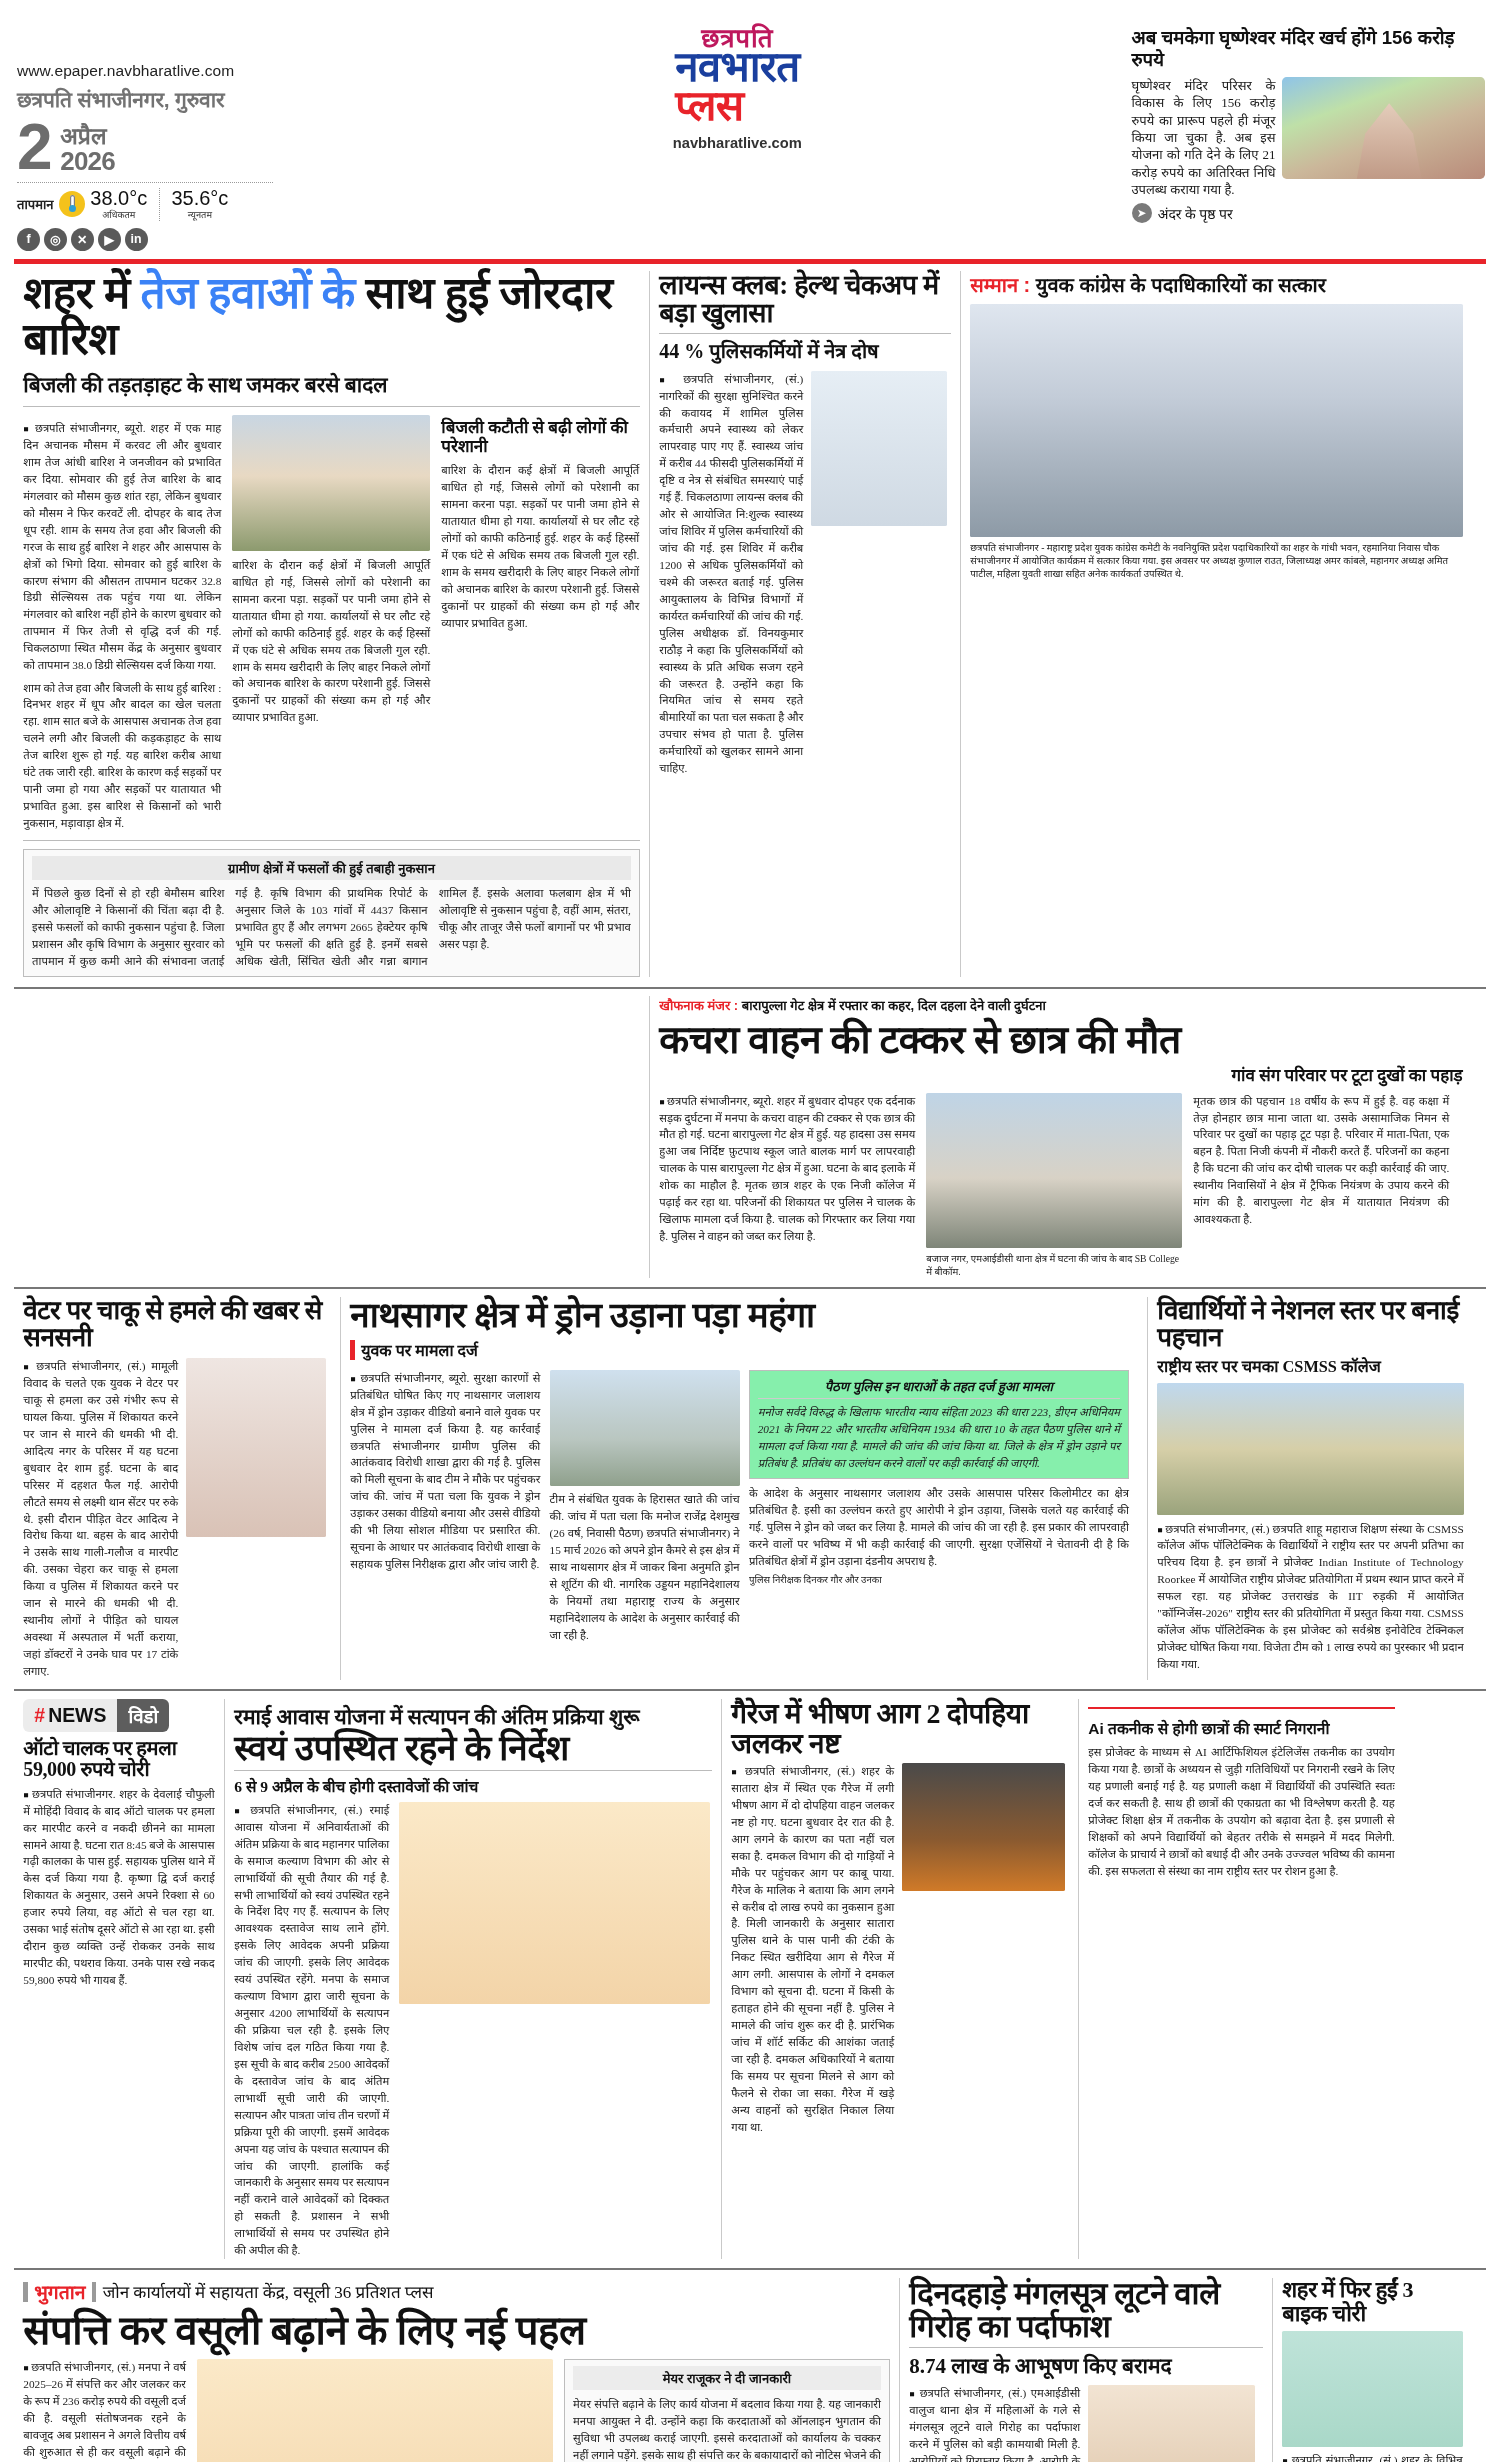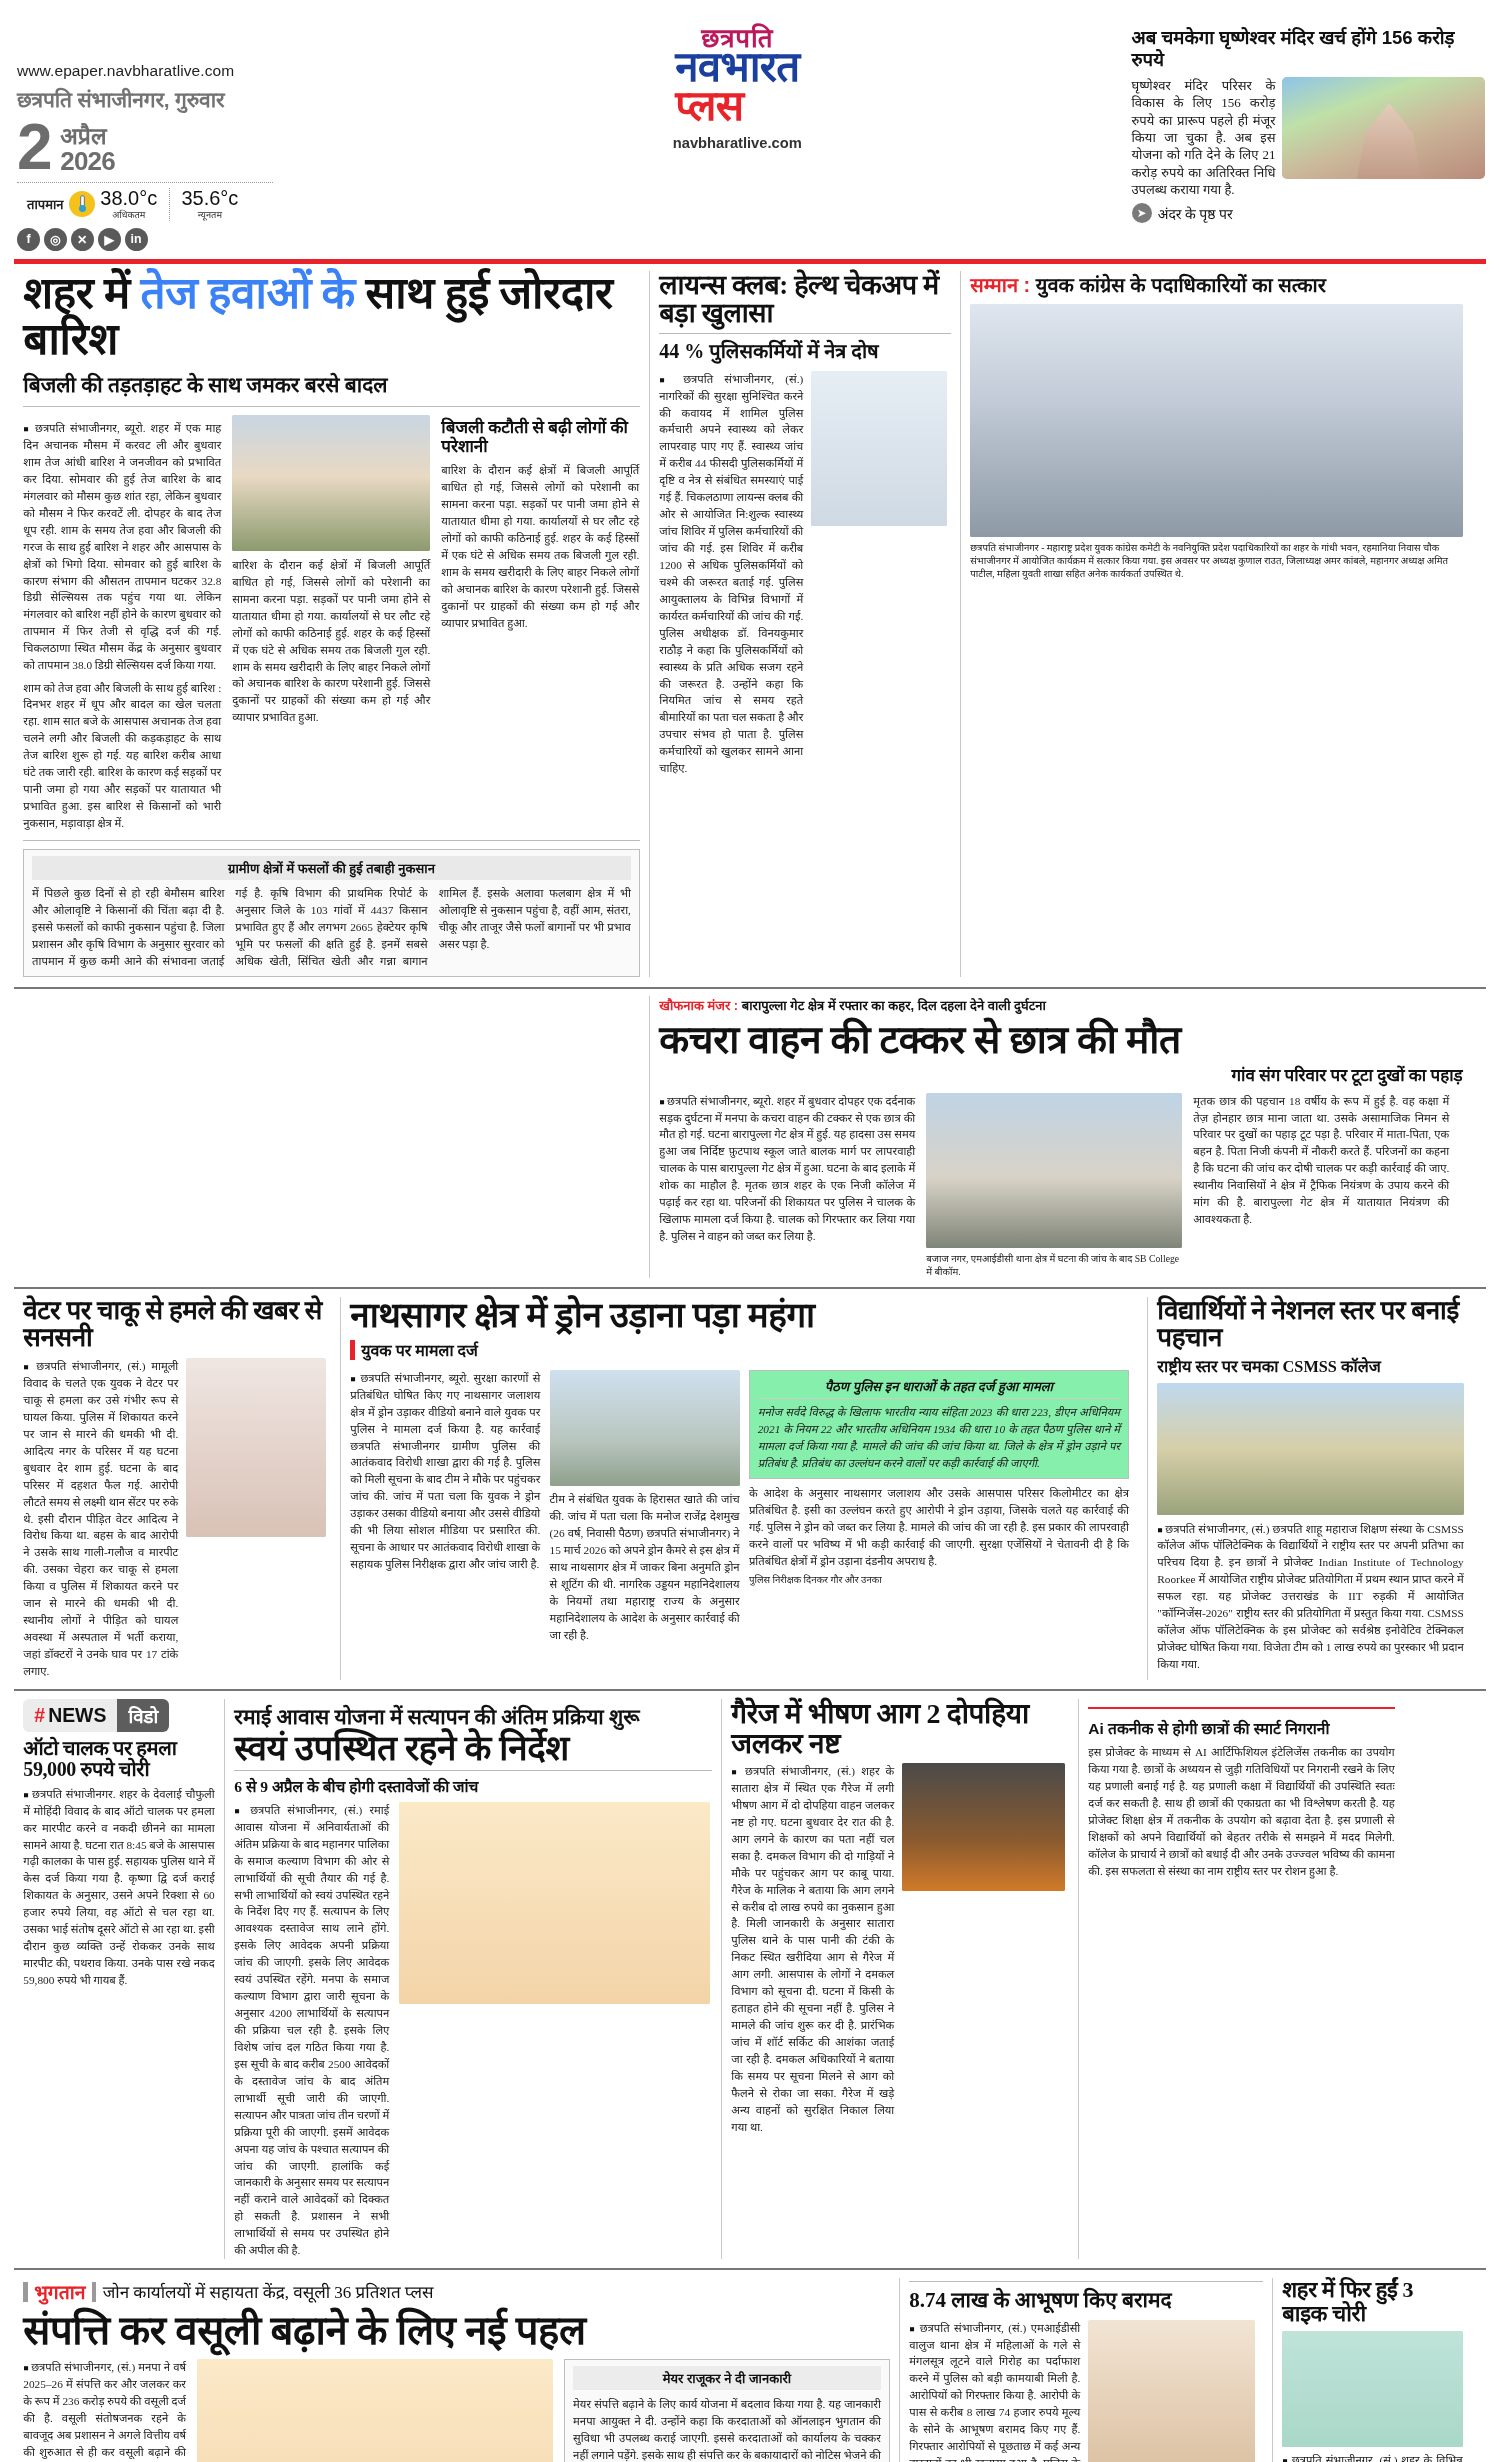--- a/index.html
+++ b/index.html
@@ -17,21 +17,21 @@
   .masthead { display: flex; align-items: flex-start; padding: 22px 15.5px 0 17px; height: 256px; }
   .mh-left { width: 326px; padding-top: 40px; }
   .site-url { font-family: "Liberation Sans", sans-serif; font-size: 15.5px; color: #222; letter-spacing: 0.1px; }
   .city-line { font-family: "Liberation Sans", sans-serif; font-size: 21px; font-weight: 700; color: #737373; margin-top: 4.7px; letter-spacing: -0.2px; }
   .date-row { display: flex; align-items: flex-start; margin-top: 9.3px; }
   .big-day { font-family: "Liberation Sans", sans-serif; font-size: 64px; font-weight: 800; color: #6d6d6d; line-height: .8; letter-spacing: -1.6px; }
   .date-right { margin-left: 9.3px; padding-top: 3.1px; }
   .month { font-family: "Liberation Sans", sans-serif; font-size: 23px; font-weight: 700; color: #6d6d6d; line-height: 1; }
   .year { font-family: "Liberation Sans", sans-serif; font-size: 26px; font-weight: 800; color: #6d6d6d; line-height: 1.05; letter-spacing: -0.8px; }
   .dotted { border-top: 1.6px dotted #9a9a9a; margin: 6.2px 0 4.7px 0; width: 256px; }
-  .temp-row { display: flex; align-items: center; gap: 5.4px; font-family: "Liberation Sans", sans-serif; margin-left: 10px; }
+  .temp-row { display: flex; align-items: center; gap: 5.4px; font-family: "Liberation Sans", sans-serif; }
   .temp-label { font-size: 13px; font-weight: 700; color: #222; }
   .therm { width: 26px; height: 26px; border-radius: 50%; background: #f4c21b; position: relative; flex: none; }
   .therm::after { content:""; position: absolute; left: 11px; top: 3.9px; width: 4.7px; height: 15.5px; border-radius: 3.1px; background: #fff; box-shadow: 0 0 0 1.2px #7e7e7e inset; }
   .therm::before { content:""; position: absolute; left: 9.7px; top: 14px; width: 7px; height: 7px; border-radius: 50%; background: #2f9fd4; z-index: 2; }
   .temp-val { font-size: 20px; font-weight: 400; color: #111; }
   .temp-sub { font-size: 9.3px; color: #333; display:block; text-align:center; margin-top:-2.3px;}
   .vsep { width: 0; border-left: 1.6px dotted #9a9a9a; height: 33px; margin: 0 6.2px; }
   .socials { display: flex; gap: 3.9px; margin-top: 7px; }
   .soc { width: 23px; height: 23px; border-radius: 50%; background: #5a5a5a; color: #fff; display: flex; align-items: center; justify-content: center; font-family: "Liberation Sans", sans-serif; font-size: 12.4px; font-weight: 700; }
 
@@ -352,20 +352,21 @@
           <div class="boxed">
             <div style="font-family:'Liberation Sans',sans-serif;font-weight:700;font-size:13px;text-align:center;background:#ececec;padding:3.1px;">मेयर राजूकर ने दी जानकारी</div>
             <div class="body">मेयर संपत्ति बढ़ाने के लिए कार्य योजना में बदलाव किया गया है. यह जानकारी मनपा आयुक्त ने दी. उन्होंने कहा कि करदाताओं को ऑनलाइन भुगतान की सुविधा भी उपलब्ध कराई जाएगी. इससे करदाताओं को कार्यालय के चक्कर नहीं लगाने पड़ेंगे. इसके साथ ही संपत्ति कर के बकायादारों को नोटिस भेजने की प्रक्रिया भी शुरू की गई है. मनपा के सभी जोन कार्यालयों में यह व्यवस्था लागू की जाएगी.</div>
           </div>
 
         </div>
       </div>
     </div>
 
     <div class="col" style="width:373px;">
+      <h1 class="hl" style="font-size:31px;">दिनदहाड़े मंगलसूत्र लूटने वाले गिरोह का पर्दाफाश</h1>
       <div class="sub" style="font-size:21px;border-top:0.8px solid #bbb;padding-top:3.1px;">8.74 लाख के आभूषण किए बरामद</div>
       <div style="display:flex;gap:7.8px;margin-top:6.2px;">
         <div class="body sq" style="width:171px;margin-top:0;">छत्रपति संभाजीनगर, (सं.) एमआईडीसी वालुज थाना क्षेत्र में महिलाओं के गले से मंगलसूत्र लूटने वाले गिरोह का पर्दाफाश करने में पुलिस को बड़ी कामयाबी मिली है. आरोपियों को गिरफ्तार किया है. आरोपी के पास से करीब 8 लाख 74 हजार रुपये मूल्य के सोने के आभूषण बरामद किए गए हैं. गिरफ्तार आरोपियों से पूछताछ में कई अन्य वारदातों का भी खुलासा हुआ है. पुलिस के अनुसार गिरोह के सदस्य दोपहिया वाहन पर सवार होकर अकेली महिलाओं को निशाना बनाते थे. आधार पर डीबी टीम व पुलिस उपनिरीक्षक प्रशांत पवारकर ने कार्रवाई करते हुए आरोपियों को हिरासत में लिया. गिरफ्तार आरोपियों में प्रमुख आरोपी अजीत शेंद्रे (32, निवासी नेवासा फाटा) को गिरफ्तार किया गया है. पुलिस जांच में पता चला कि आरोपी पिछले कई महीनों से इस तरह की वारदातें कर रहे थे. पुलिस ने आरोपियों के खिलाफ विभिन्न धाराओं के तहत मामला दर्ज कर आगे की जांच शुरू कर दी है. बरामद आभूषणों को न्यायालय की अनुमति के बाद संबंधित पीड़ितों को लौटाया जाएगा.</div>
         <div class="photo ph-jewel" style="width:167px;height:147px;"></div>
       </div>
     </div>
 
     <div class="col" style="width:200px;">
       <h1 class="hl" style="font-size:22px;">शहर में फिर हुईं 3 बाइक चोरी</h1>
       <div class="photo ph-bike" style="height:116px;margin-top:6.2px;"></div>

